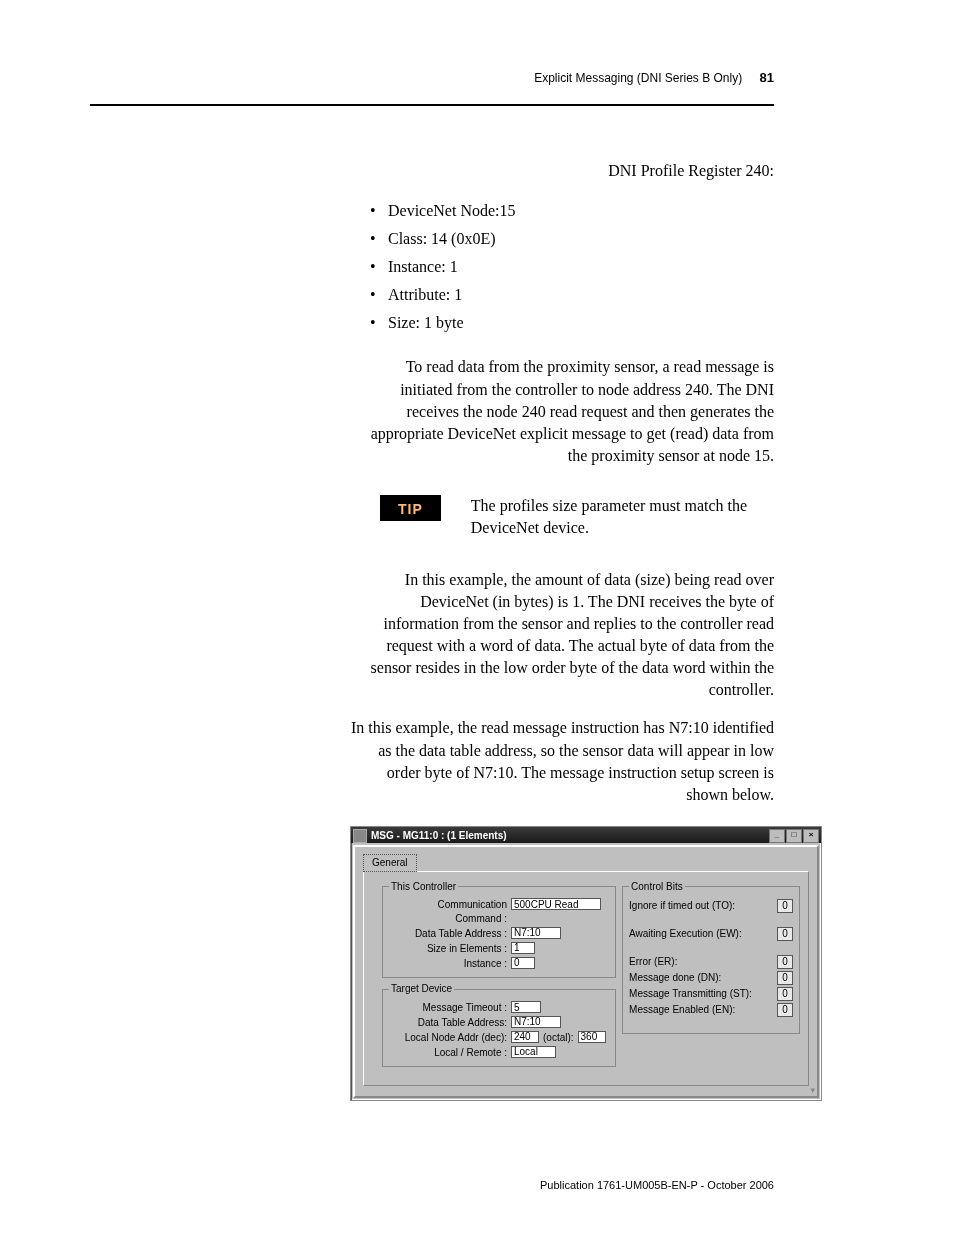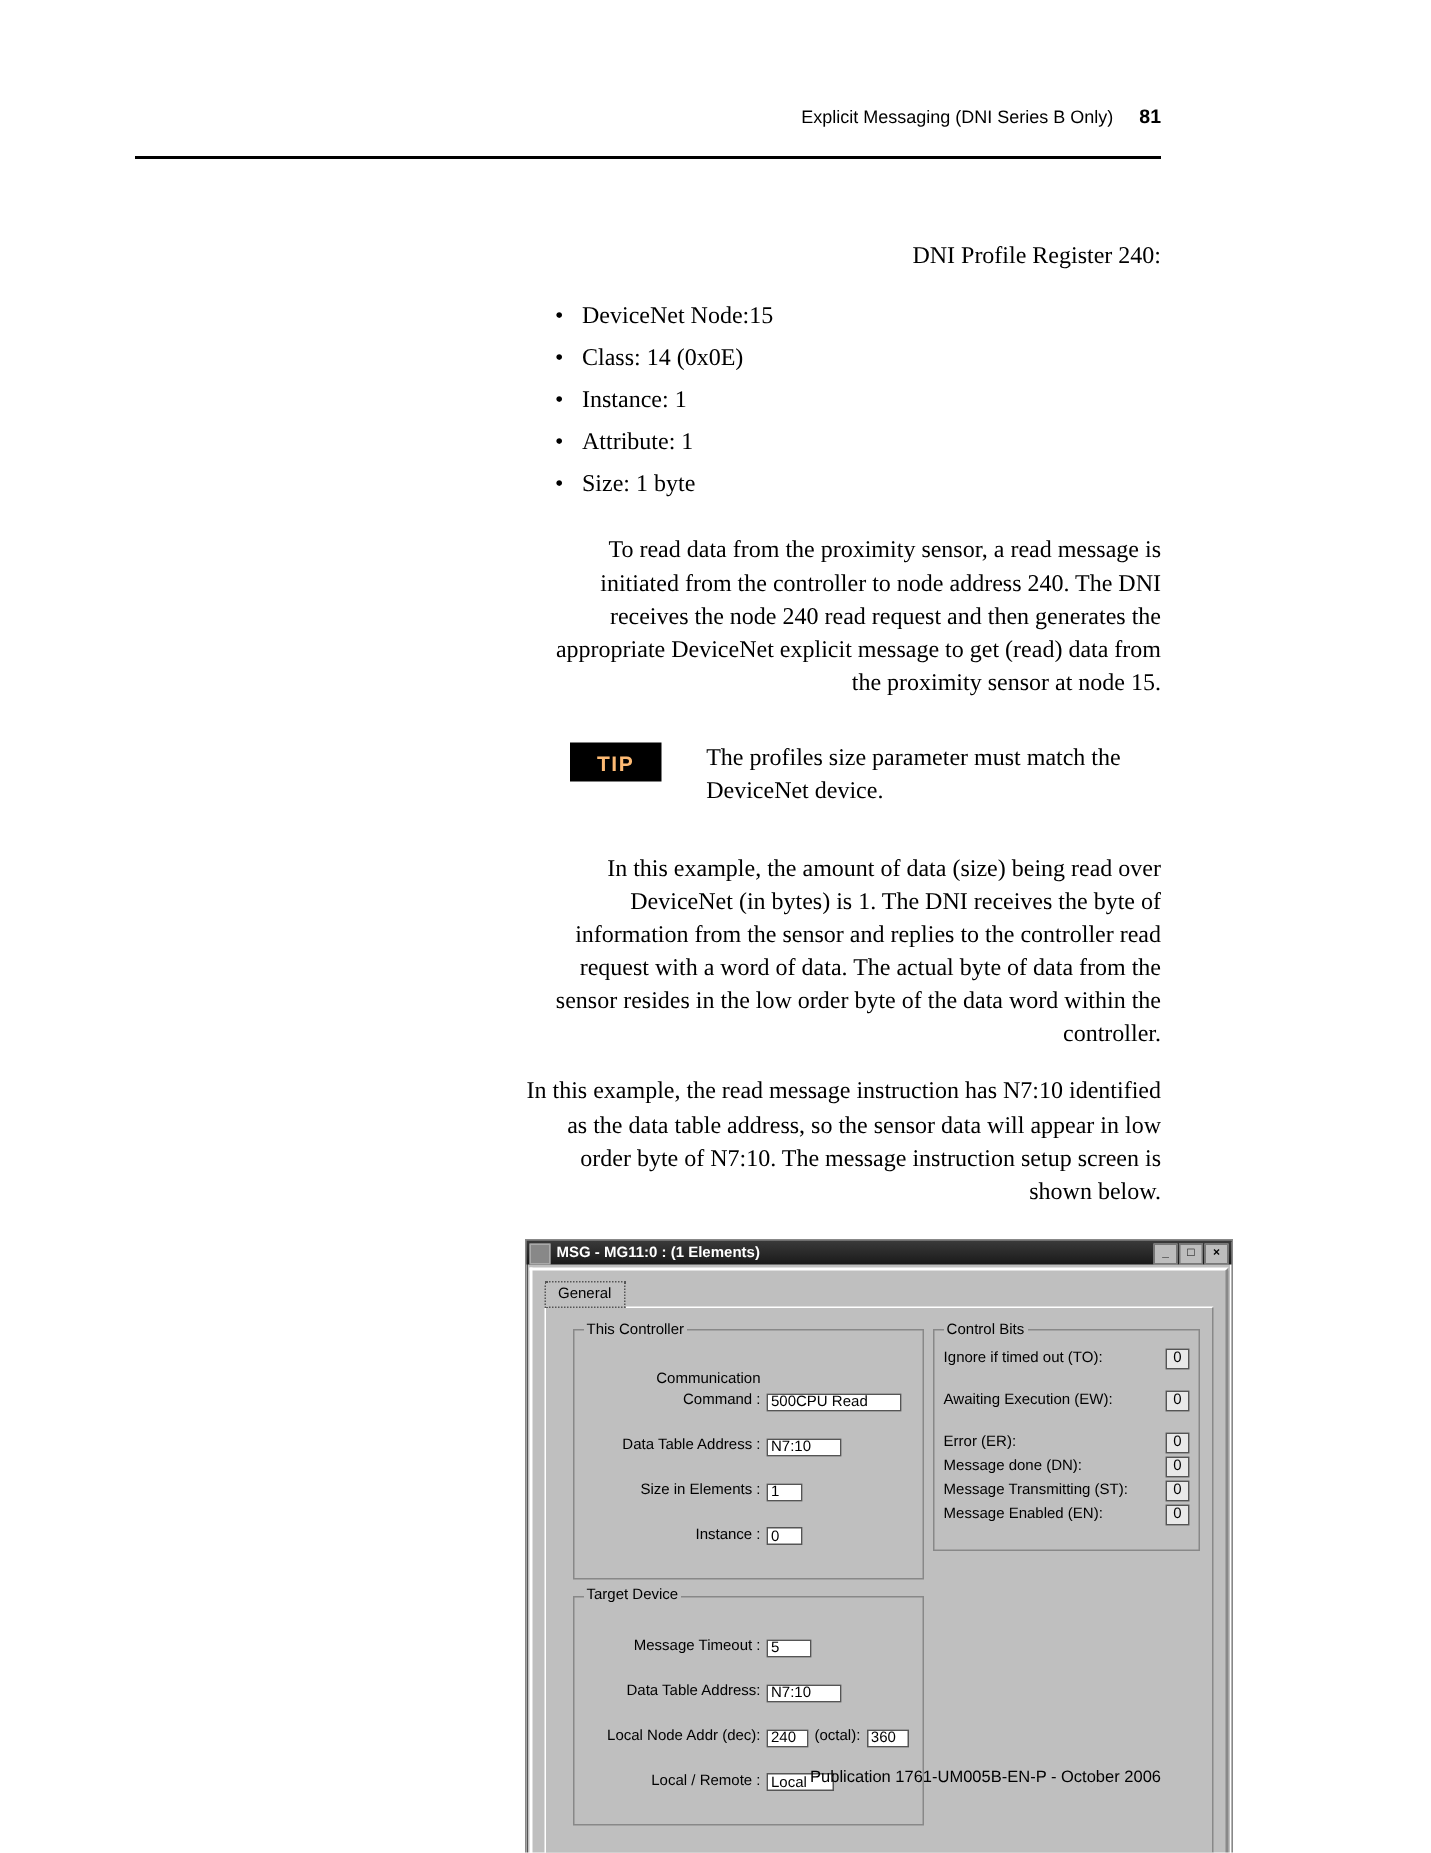--- a/index.html
+++ b/index.html
@@ -155,22 +155,22 @@
     border: 1px solid #888;
     margin: 0 0 4px 0;
     padding: 4px 6px 6px 6px;
   }
   fieldset.grp legend {
     font-size: 10px;
     padding: 0 2px;
   }
   .frow {
     display: flex;
-    align-items: flex-end;
-    margin: 16px 0;
+    align-items: flex-start;
+    margin: 1px 0;
     font-size: 10px;
   }
   .frow .lbl {
     flex: 0 0 118px;
     text-align: right;
     padding-right: 4px;
   }
   .inp {
     border: 1px solid #555;
     background: #fff;

